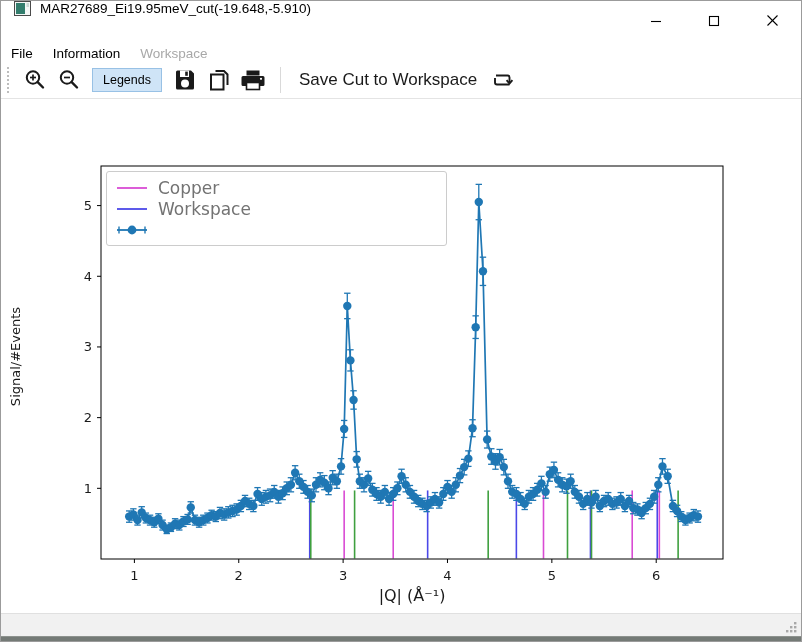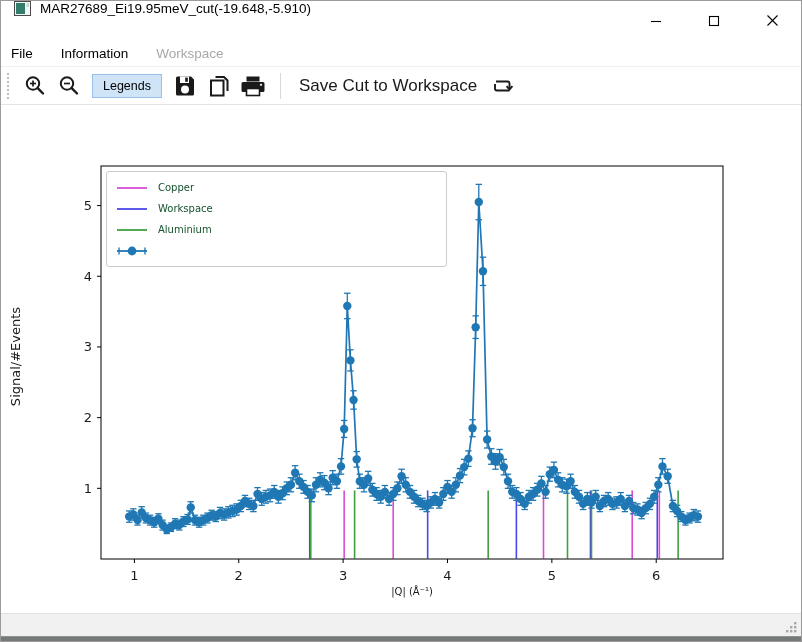--- a/index.html
+++ b/index.html
@@ -17,28 +17,28 @@
   #app-icon { margin-left:13px; width:17px; height:15px; flex:0 0 auto; }
   #title-text {
     margin-left:9px; font-size:13.5px; color:#000000;
     font-family:"Liberation Sans", sans-serif; white-space:nowrap;
   }
   #win-controls { position:absolute; right:0; top:0; height:39px; display:flex; }
   .win-btn { width:58px; height:39px; display:flex; align-items:center; justify-content:center; }
   
   #menubar {
     position:absolute; left:0; top:39px; width:100%; height:27px;
-    background:#ffffff; display:flex; align-items:center; gap:8px;
+    background:#ffffff; display:flex; align-items:center; gap:0;
     border-bottom:1px solid #f0f0f0;
   }
   .menu-item { padding:4px 10px; font-size:13.5px; color:#000000; cursor:default; }
   .menu-item.disabled { color:#a8a8a8; }
   
   #toolbar {
-    position:absolute; left:0; top:66px; width:100%; height:38px;
+    position:absolute; left:0; top:60px; width:100%; height:38px;
     background:#ffffff; display:flex; align-items:center;
     border-bottom:1px solid #e4e4e4;
   }
   #tb-handle {
     width:4px; height:26px; margin-left:5px; margin-right:8px;
     background-image:repeating-linear-gradient(#bdbdbd 0 2px, transparent 2px 4px);
     background-size:2px 100%; background-repeat:repeat-y; background-position:1px 0;
   }
   .tb-btn {
     height:30px; min-width:34px; display:flex; align-items:center; justify-content:center;
@@ -62,30 +62,30 @@
   }
   #plot-svg { position:absolute; left:0; top:0; }
   #legend-box {
     position:absolute; left:105px; top:66px; width:341px;
     background:rgba(255,255,255,0.9); border:1px solid #cccccc; border-radius:3px;
     padding:5px 9px 5px 8px;
   }
   .legend-row { display:flex; align-items:center; height:21px; }
   .legend-row svg { flex:0 0 auto; margin-right:9px; }
   .legend-label {
-    font-family:"DejaVu Sans", sans-serif; font-size:10px; color:#14532d; white-space:nowrap;
+    font-family:"DejaVu Sans", sans-serif; font-size:17px; color:#737373; white-space:nowrap;
   }
   #ylabel {
     position:absolute; left:-96px; top:244px; width:220px; text-align:center;
     transform:rotate(-90deg); transform-origin:center;
     font-family:"DejaVu Sans", sans-serif; font-size:13px; color:#1a1a1a;
   }
   #xlabel {
     position:absolute; left:311px; top:481px; width:200px; text-align:center;
-    font-family:"DejaVu Sans", sans-serif; font-size:10px; color:#1a1a1a;
+    font-family:"DejaVu Sans", sans-serif; font-size:16px; color:#1a1a1a;
   }
   
   #statusbar {
     position:absolute; left:0; bottom:5px; width:100%; height:23px;
     background:#f1f1f1; border-top:1px solid #e0e0e0;
   }
   #resize-grip { position:absolute; right:3px; bottom:2px; }
   #bottom-strip {
     position:absolute; left:0; bottom:0; width:100%; height:5px;
     background:#747a76; border-top:1px solid #8d928e;
@@ -812,26 +812,20 @@
           <span class="legend-label">Copper</span>
         </div>
         <div class="legend-row">
           <svg width="34" height="14">
             <line x1="2" x2="32" y1="7" y2="7" stroke="#4b48e8" stroke-width="1.8"></line>
           </svg>
           <span class="legend-label">Workspace</span>
         </div>
         <div class="legend-row">
           <svg width="34" height="14">
-            <line x1="2" x2="32" y1="7" y2="7" stroke="#3fa03f" stroke-width="1.8"></line>
-          </svg>
-          <span class="legend-label">Aluminium</span>
-        </div>
-        <div class="legend-row">
-          <svg width="34" height="14">
             <line x1="2" x2="32" y1="7" y2="7" stroke="#1f77b4" stroke-width="1.8"></line>
             <line x1="4" x2="4" y1="3.5" y2="10.5" stroke="#1f77b4" stroke-width="1.4"></line>
             <line x1="30" x2="30" y1="3.5" y2="10.5" stroke="#1f77b4" stroke-width="1.4"></line>
             <circle cx="17" cy="7" r="4.4" fill="#1f77b4"></circle>
           </svg>
         </div>
       </div>
   </div>
 
   <div id="statusbar">

